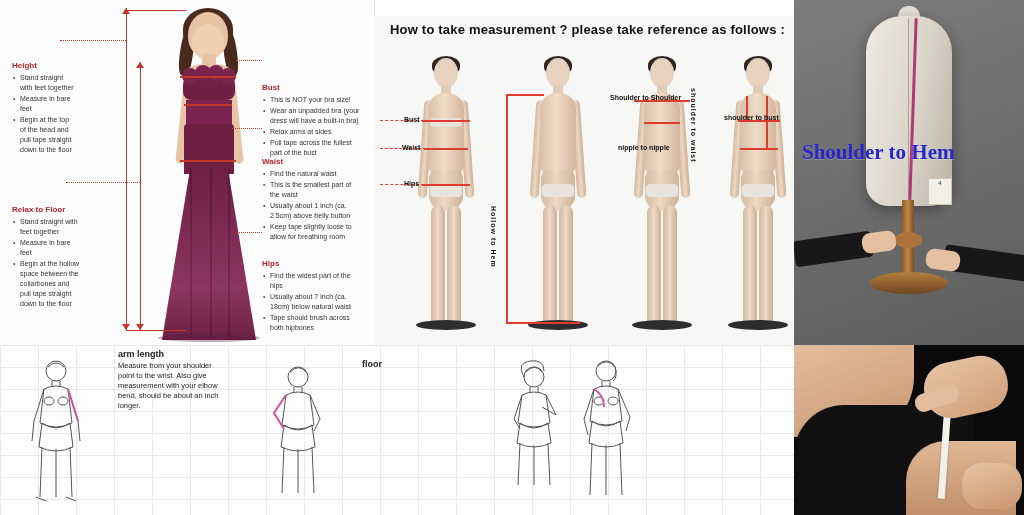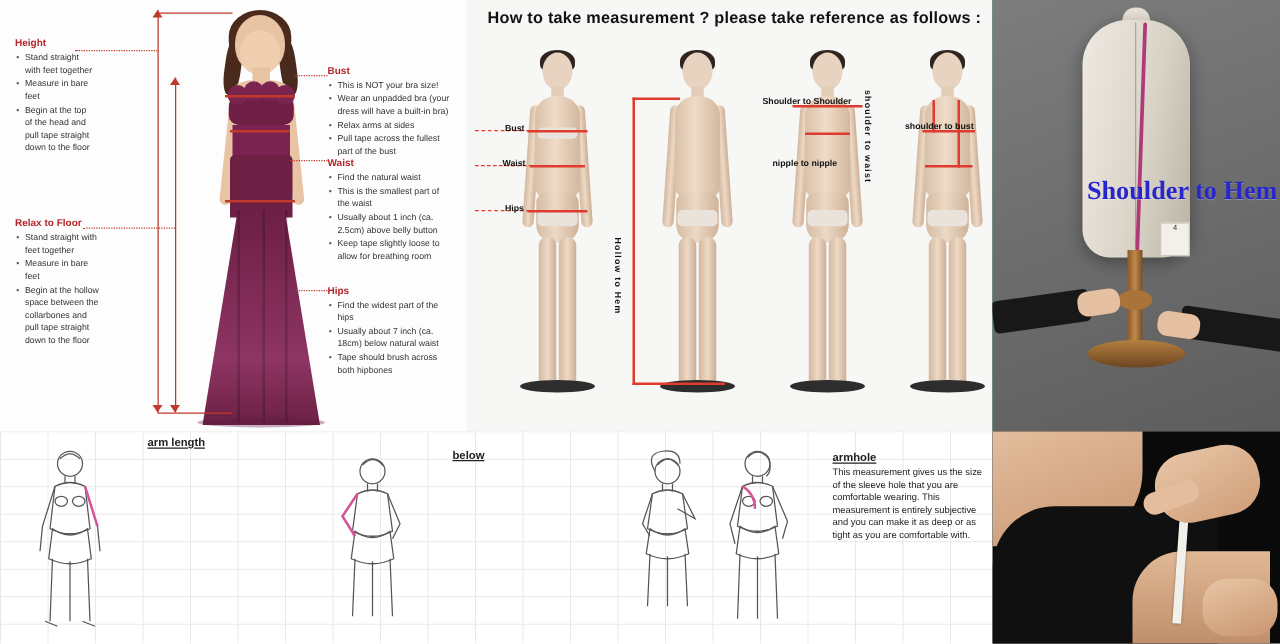--- a/index.html
+++ b/index.html
@@ -45,29 +45,29 @@
   .d-floor{position:absolute;left:8px;top:326px;width:102px;height:8px;border-radius:50%;background:rgba(90,30,60,.35);}
 
   
   .v-arrow{position:absolute;left:126px;top:8px;width:1px;height:322px;background:#c0392b;}
   .v-arrow:before,.v-arrow:after{content:"";position:absolute;left:-4px;border-left:4px solid transparent;border-right:4px solid transparent;}
   .v-arrow:before{top:0;border-bottom:6px solid #c0392b;}
   .v-arrow:after{bottom:0;border-top:6px solid #c0392b;}
   .v-tick{position:absolute;height:1px;background:#c0392b;}
 
   .lbl{position:absolute;font-size:7px;line-height:10px;color:#333;}
-  .lbl .ttl{font-weight:bold;color:#b4262a;font-size:8px;display:block;margin-bottom:2px;}
+  .lbl .ttl{font-weight:bold;color:#b4262a;font-size:8px;display:block;margin-bottom:2px;margin-top:31px;}
   .lbl ul{margin:0;padding-left:8px;list-style:none;}
   .lbl li{margin:0 0 1px 0;position:relative;}
   .lbl li:before{content:"\2022";position:absolute;left:-7px;color:#555;}
   .dotted{position:absolute;height:0;border-top:1px dotted #c0392b;}
 
   
   #panel-mannequin{
-    position:absolute;left:374px;top:0;width:420px;height:345px;background:#f7f7f5;
+    position:absolute;left:374px;top:16px;width:420px;height:345px;background:#f7f7f5;
     border-right:7px solid #0f766e;
   }
   .mq-title{
     position:absolute;left:16px;top:6px;font-size:13px;font-weight:bold;color:#111;
     letter-spacing:.2px;
   }
   .mannequin{position:absolute;top:42px;width:72px;height:290px;}
   .mq-head{position:absolute;left:24px;top:0;width:24px;height:30px;border-radius:50%;background:#e7d3c0;}
   .mq-hairm{position:absolute;left:22px;top:-2px;width:28px;height:18px;border-radius:50% 50% 35% 35%;background:#2e2420;}
   .mq-neck{position:absolute;left:31px;top:27px;width:10px;height:10px;background:#e2cdb8;}
@@ -122,39 +122,39 @@
   .form-stand{position:absolute;left:108px;top:200px;width:12px;height:74px;background:linear-gradient(90deg,#8a5a2b,#c08a4a,#7a4d24);}
   .form-knob{position:absolute;left:100px;top:232px;width:28px;height:16px;border-radius:50%;background:#a9733a;}
   .form-base{position:absolute;left:76px;top:272px;width:78px;height:22px;border-radius:50%;background:linear-gradient(180deg,#b4803f,#6d4520);}
   .form-tag{position:absolute;left:134px;top:178px;width:22px;height:24px;background:#f3f0ea;border:1px solid #cdc7bb;font-size:6px;color:#333;text-align:center;padding-top:1px;}
   .tape{position:absolute;left:116px;top:18px;width:3px;height:268px;background:#b03a78;border-radius:2px;transform:rotate(2deg);}
   .sleeveL{position:absolute;left:0px;top:236px;width:78px;height:26px;background:#181818;border-radius:4px;transform:rotate(-8deg);}
   .handL{position:absolute;left:68px;top:232px;width:34px;height:20px;background:#e6c1a1;border-radius:8px;transform:rotate(-8deg);}
   .sleeveR{position:absolute;left:150px;top:250px;width:86px;height:26px;background:#181818;border-radius:4px;transform:rotate(8deg);}
   .handR{position:absolute;left:132px;top:250px;width:34px;height:20px;background:#e6c1a1;border-radius:8px;transform:rotate(8deg);}
   .shoulder-hem{
-    position:absolute;left:8px;top:140px;width:220px;text-align:right;
+    position:absolute;left:8px;top:140px;width:220px;text-align:left;
     font-size:21px;font-weight:bold;color:#2626cc;
     font-family:"Liberation Serif", serif;
     text-shadow:0 1px 0 rgba(255,255,255,.25);
   }
 
   
   #panel-bottom{
     position:absolute;left:0;top:345px;width:794px;height:170px;background:#ffffff;
   }
   .grid-bg{
     position:absolute;inset:0;
     background-image:
       linear-gradient(to right, #e9e9e9 1px, transparent 1px),
       linear-gradient(to bottom, #e9e9e9 1px, transparent 1px);
     background-size:38px 22px;
   }
   .note{position:absolute;font-size:7.5px;line-height:10px;color:#222;}
-  .note b{font-size:9px;display:block;margin-bottom:2px;text-decoration:underline;}
+  .note b{font-size:9px;display:block;margin-bottom:2px;}
 
   
   .sketch{position:absolute;}
   .sketch svg{display:block;}
 
   
   #panel-photo{
     position:absolute;left:794px;top:345px;width:230px;height:170px;background:#0a0a0a;overflow:hidden;
   }
   .ph-skin{position:absolute;left:0;top:0;width:120px;height:92px;background:linear-gradient(160deg,#e3bd9d,#c99672);border-bottom-right-radius:60px;}
@@ -379,40 +379,41 @@
           <path d="M18 140 l10 4 M48 140 l10 4"></path>
           <ellipse cx="31" cy="44" rx="5" ry="4"></ellipse>
           <ellipse cx="45" cy="44" rx="5" ry="4"></ellipse>
         </g>
         <path d="M50 32 l10 32" stroke="#d6539a" stroke-width="2" fill="none"></path>
       </svg>
     </div>
 
     <div class="note" style="left:118px;top:4px;width:112px;">
       <b>arm length</b>
+      <span>Measure from your shoulder point to the wrist. Also give measurement with your elbow bend, should be about an inch longer.</span>
     </div>
 
     <div class="sketch" style="left:258px;top:18px;">
       <svg width="76" height="140" viewBox="0 0 76 140">
         <g fill="none" stroke="#555" stroke-width="1">
           <circle cx="40" cy="14" r="10"></circle>
           <path d="M32 9 q9 -9 17 1"></path>
           <path d="M36 24 l0 6 M44 24 l0 6"></path>
           <path d="M28 32 q12 -6 24 0 l4 30 q-16 8 -32 0 z"></path>
           <path d="M28 32 l-12 18 l10 16"></path>
           <path d="M52 32 l10 24 l-6 12"></path>
           <path d="M26 62 q14 10 28 0 l3 22 q-17 8 -34 0 z"></path>
           <path d="M26 84 l-2 46 M40 86 l0 44 M54 84 l2 46"></path>
         </g>
         <path d="M28 32 l-12 18 l10 16" stroke="#d6539a" stroke-width="2" fill="none"></path>
       </svg>
     </div>
 
     <div class="note" style="left:362px;top:14px;width:128px;">
-      <b>below</b>
+      <b>floor</b>
     </div>
 
     <div class="sketch" style="left:500px;top:14px;">
       <svg width="70" height="130" viewBox="0 0 70 130">
         <g fill="none" stroke="#555" stroke-width="1">
           <circle cx="34" cy="18" r="10"></circle>
           <path d="M26 13 q9 -10 17 1"></path>
           <path d="M24 18 q-8 -14 6 -16 q14 -2 14 10"></path>
           <path d="M30 28 l0 6 M38 28 l0 6"></path>
           <path d="M22 36 q12 -6 24 0 l4 28 q-16 8 -32 0 z"></path>
@@ -435,24 +436,20 @@
           <path d="M48 32 l12 28 l-4 14"></path>
           <path d="M22 64 q14 10 28 0 l3 22 q-17 8 -34 0 z"></path>
           <path d="M22 86 l-2 52 M36 88 l0 50 M50 86 l2 52"></path>
           <ellipse cx="29" cy="44" rx="5" ry="4"></ellipse>
           <ellipse cx="43" cy="44" rx="5" ry="4"></ellipse>
         </g>
         <path d="M24 32 q10 6 10 18" stroke="#d6539a" stroke-width="2" fill="none"></path>
       </svg>
     </div>
 
-    <div class="note" style="left:666px;top:16px;width:122px;">
-      <b>armhole</b>
-      <span>This measurement gives us the size of the sleeve hole that you are comfortable wearing. This measurement is entirely subjective and you can make it as deep or as tight as you are comfortable with.</span>
-    </div>
   </div>
 
   <div id="panel-photo">
     <div class="ph-skin"></div>
     <div class="ph-shirt"></div>
     <div class="ph-arm"></div>
     <div class="ph-tape"></div>
     <div class="ph-hand"></div>
     <div class="ph-fingers"></div>
     <div class="ph-hand2"></div>

